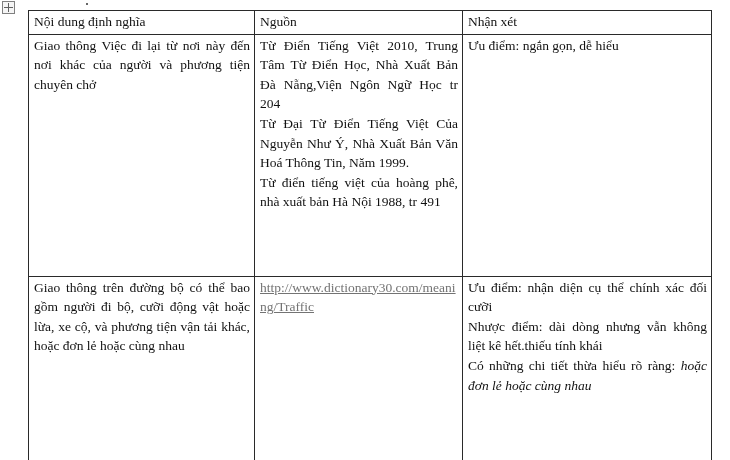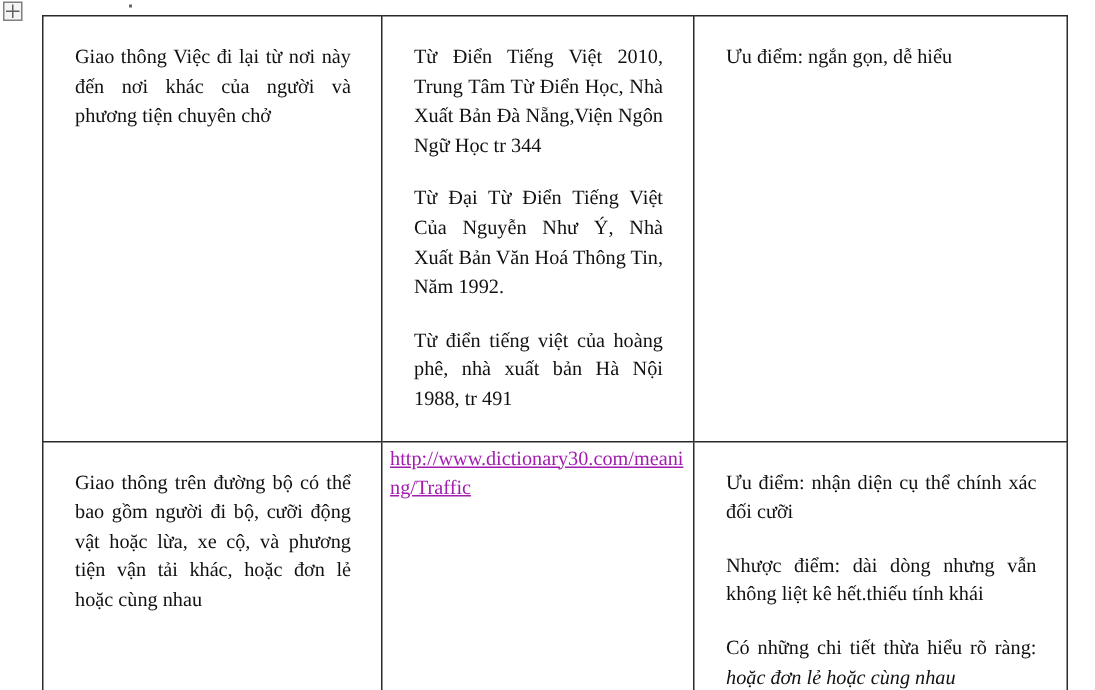--- a/index.html
+++ b/index.html
@@ -45,24 +45,24 @@
     vertical-align: top;
     padding: 1px 4px 2px 5px;
     font-size: 13.5px;
     line-height: 19.6px;
     overflow: hidden;
   }
   tr.header-row td { height: 22px; padding-top: 1px; }
   tr.body-row-1 td { height: 242px; }
   tr.body-row-2 td { height: 190px; border-bottom-width: 2px; }
 
-  p.par { margin: 16px; }
+  p.par { margin: 0; }
   .just { text-align: justify; text-justify: inter-word; }
   .link {
-    color: #a21caf;
+    color: #737373;
     text-decoration: underline;
     word-break: break-all;
     cursor: pointer;
   }
   .italic { font-style: italic; }
 </style>
 </head>
 <body>
 
 <div class="canvas">
@@ -70,28 +70,39 @@
   <div class="move-handle"></div>
   <div class="speck"></div>
 
   <table class="def-table">
     <colgroup>
       <col style="width:226px">
       <col style="width:208px">
       <col style="width:249px">
     </colgroup>
     <tbody>
+        <tr class="header-row">
+      <td>
+        <span>Nội dung định nghĩa</span>
+      </td>
+      <td>
+        <span>Nguồn</span>
+      </td>
+      <td>
+        <span>Nhận xét</span>
+      </td>
+    </tr>
 
     <tr class="body-row-1">
       <td>
         <p class="par just">Giao thông Việc đi lại từ nơi này đến nơi khác của người và phương tiện chuyên chở</p>
       </td>
       <td>
-        <p class="par just">Từ Điển Tiếng Việt 2010, Trung Tâm Từ Điển Học, Nhà Xuất Bản Đà Nẵng,Viện Ngôn Ngữ Học tr 344</p>
-        <p class="par just">Từ Đại Từ Điển Tiếng Việt Của Nguyễn Như Ý, Nhà Xuất Bản Văn Hoá Thông Tin, Năm 1992.</p>
+        <p class="par just">Từ Điển Tiếng Việt 2010, Trung Tâm Từ Điển Học, Nhà Xuất Bản Đà Nẵng,Viện Ngôn Ngữ Học tr 204</p>
+        <p class="par just">Từ Đại Từ Điển Tiếng Việt Của Nguyễn Như Ý, Nhà Xuất Bản Văn Hoá Thông Tin, Năm 1999.</p>
         <p class="par just">Từ điển tiếng việt của hoàng phê, nhà xuất bản Hà Nội 1988, tr 491</p>
       </td>
       <td>
         <p class="par">Ưu điểm: ngắn gọn, dễ hiểu</p>
       </td>
     </tr>
 
     <tr class="body-row-2">
       <td>
         <p class="par just">Giao thông trên đường bộ có thể bao gồm người đi bộ, cưỡi động vật hoặc lừa, xe cộ, và phương tiện vận tải khác, hoặc đơn lẻ hoặc cùng nhau</p>

